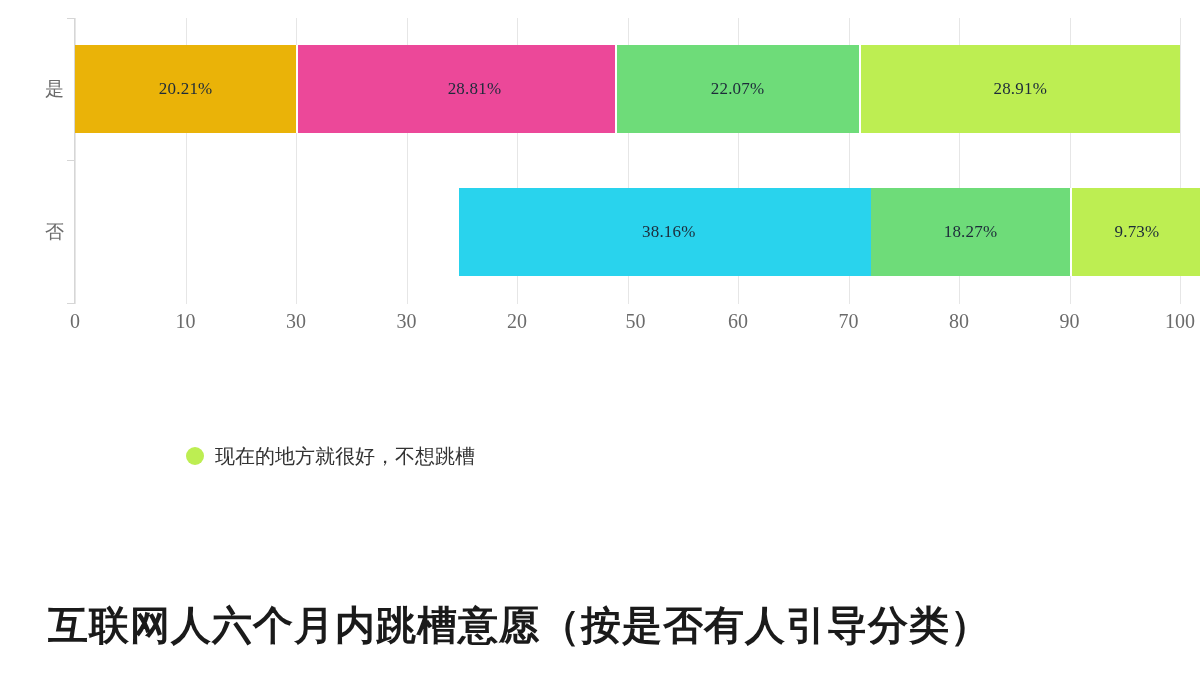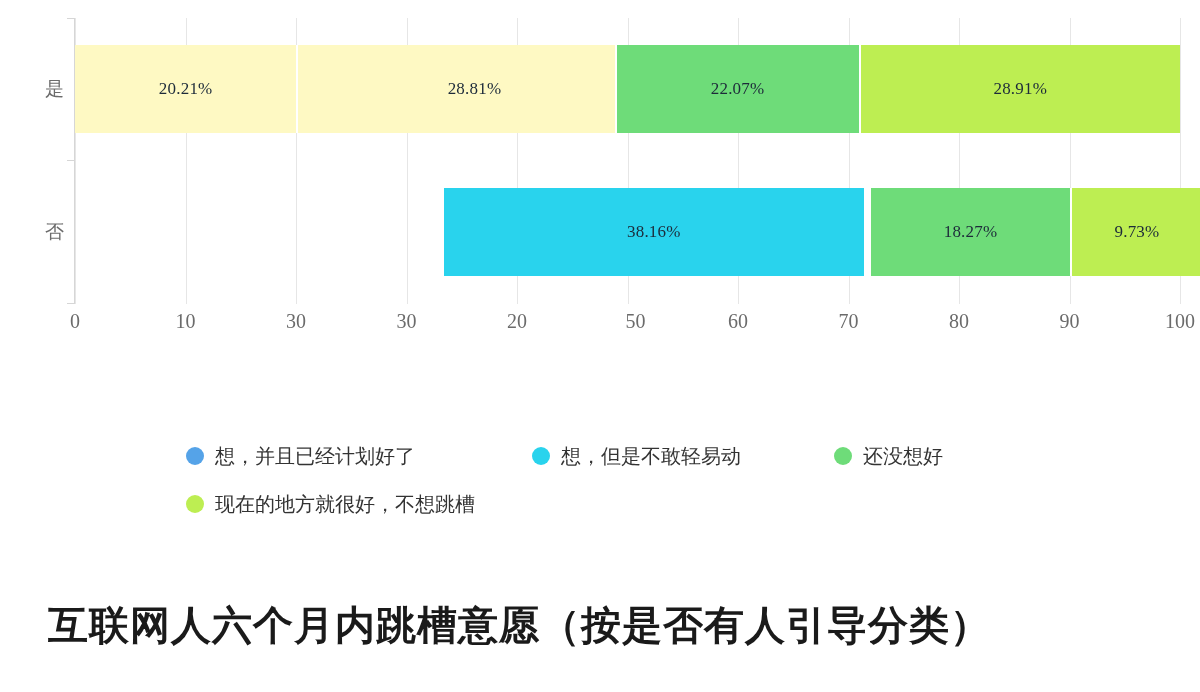--- a/index.html
+++ b/index.html
@@ -170,35 +170,35 @@
         <div class="gridline" style="left: 442px;"></div>
         <div class="gridline" style="left: 552.5px;"></div>
         <div class="gridline" style="left: 663px;"></div>
         <div class="gridline" style="left: 773.5px;"></div>
         <div class="gridline" style="left: 884px;"></div>
         <div class="gridline" style="left: 994.5px;"></div>
         <div class="gridline" style="left: 1105px;"></div>
       </div>
     <div id="bars">
         <div class="bar-row" style="top: 27px;">
-          <div class="seg" style="left: 0px; width: 223.321px; background: #fef9c3; justify-content: center;">
+          <div class="seg" style="left: 0px; width: 223.321px; background: #eab308; justify-content: center;">
             <span class="seg-label">20.21%</span>
           </div>
-          <div class="seg" style="left: 223.321px; width: 318.35px; background: #fef9c3; padding-left: 36px;">
+          <div class="seg" style="left: 223.321px; width: 318.35px; background: #ec4899; padding-left: 36px;">
             <span class="seg-label">28.81%</span>
           </div>
           <div class="seg" style="left: 541.671px; width: 243.874px; background: rgb(110, 220, 121);">
             <span class="seg-label">22.07%</span>
           </div>
           <div class="seg" style="left: 785.544px; width: 319.455px; background: rgb(189, 238, 82);">
             <span class="seg-label">28.91%</span>
           </div>
         </div>
         <div class="bar-row" style="top: 170px;">
-          <div class="seg" style="left: 369px; width: 421.668px; background: rgb(41, 211, 237);">
+          <div class="seg" style="left: 384px; width: 421.668px; background: rgb(41, 211, 237);">
             <span class="seg-label">38.16%</span>
           </div>
           <div class="seg" style="left: 795.6px; width: 201.883px; background: rgb(110, 220, 121);">
             <span class="seg-label">18.27%</span>
           </div>
           <div class="seg" style="left: 997.483px; width: 129px; background: rgb(189, 238, 82);">
             <span class="seg-label">9.73%</span>
           </div>
         </div>
       </div>
@@ -214,34 +214,20 @@
       <div class="xtick-label" style="left: 738px;">60</div>
       <div class="xtick-label" style="left: 848.5px;">70</div>
       <div class="xtick-label" style="left: 959px;">80</div>
       <div class="xtick-label" style="left: 1069.5px;">90</div>
       <div class="xtick-label" style="left: 1180px;">100</div>
     </div>
 
   <div class="legend" id="legend">
       <div class="legend-row" style="position: relative;">
         <div class="legend-item" style="position: absolute; left: 0px;">
-          <span class="legend-dot" style="background: rgb(85, 163, 232);"></span>
-          <span class="legend-text">想，并且已经计划好了</span>
-        </div>
-        <div class="legend-item" style="position: absolute; left: 346px;">
-          <span class="legend-dot" style="background: rgb(41, 211, 237);"></span>
-          <span class="legend-text">想，但是不敢轻易动</span>
-        </div>
-        <div class="legend-item" style="position: absolute; left: 648px;">
-          <span class="legend-dot" style="background: rgb(110, 220, 121);"></span>
-          <span class="legend-text">还没想好</span>
-        </div>
-      </div>
-      <div class="legend-row" style="position: relative;">
-        <div class="legend-item" style="position: absolute; left: 0px;">
           <span class="legend-dot" style="background: rgb(189, 238, 82);"></span>
           <span class="legend-text">现在的地方就很好，不想跳槽</span>
         </div>
       </div>
     </div>
 
   <div class="chart-title">互联网人六个月内跳槽意愿（按是否有人引导分类）</div>
 
 </div>
 

